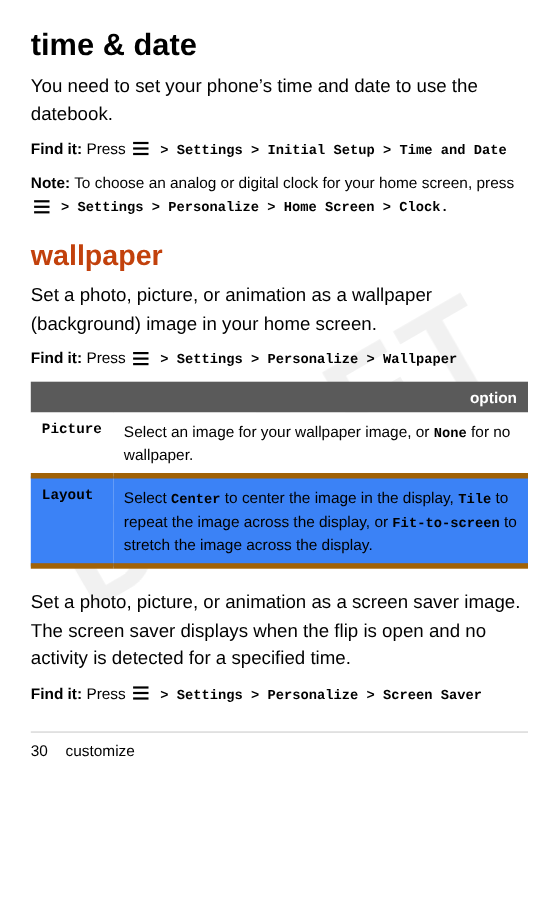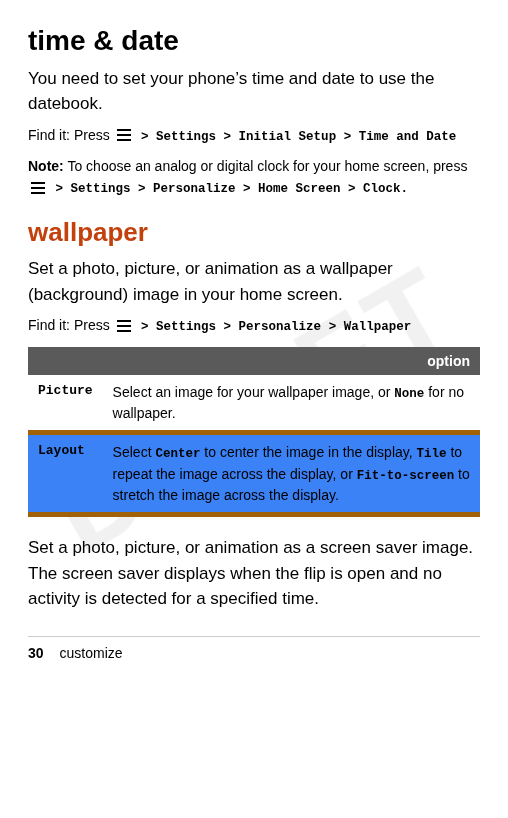--- a/index.html
+++ b/index.html
@@ -60,21 +60,21 @@
     }
 
     .find-it {
       font-size: 14px;
       line-height: 1.5;
       margin-bottom: 10px;
       color: #000;
     }
 
     .find-it b {
-      font-weight: normal;
+      font-weight: bold;
     }
 
     .find-it .mono {
       font-family: 'Courier New', monospace;
       font-size: 12.5px;
       font-weight: bold;
     }
 
     .note-text {
       font-size: 14px;
@@ -160,21 +160,21 @@
     .footer-bar {
       margin-top: 24px;
       display: flex;
       align-items: center;
       border-top: 1px solid #ccc;
       padding-top: 8px;
     }
 
     .footer-page {
       font-size: 14px;
-      font-weight: bold;
+      font-weight: normal;
       margin-right: 16px;
       text-align: center;
     }
 
     .footer-label {
       font-size: 14px;
       color: #000;
     }
 
     .menu-icon {
@@ -238,20 +238,23 @@
           <tr style="background-color: #3b82f6;">
             <td>Layout</td>
             <td>Select <span class="mono">Center</span> to center the image in the display, <span class="mono">Tile</span> to repeat the image across the display, or <span class="mono">Fit-to-screen</span> to stretch the image across the display.</td>
           </tr>
         </tbody>
     </table>
   </div>
 
   <div class="section-divider">
     <p class="body-text">Set a photo, picture, or animation as a screen saver image. The screen saver displays when the flip is open and no activity is detected for a specified time.</p>
+    <p class="find-it">
+      <b>Find it:</b><span> Press </span><span class="menu-icon"><span></span></span><span class="mono"> &gt; Settings &gt; Personalize &gt; Screen Saver</span>
+    </p>
   </div>
 
   <div class="footer-bar">
     <span class="footer-page">30</span>
     <span class="footer-label">customize</span>
   </div>
 
 </div>
 
 </body></html>

